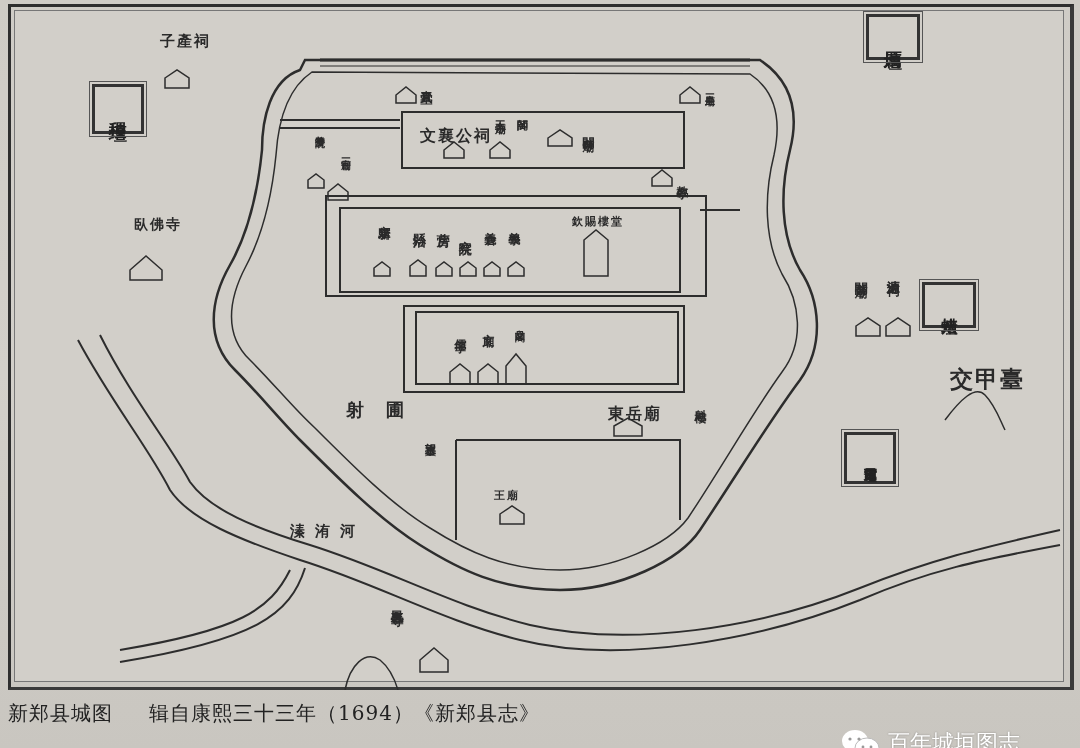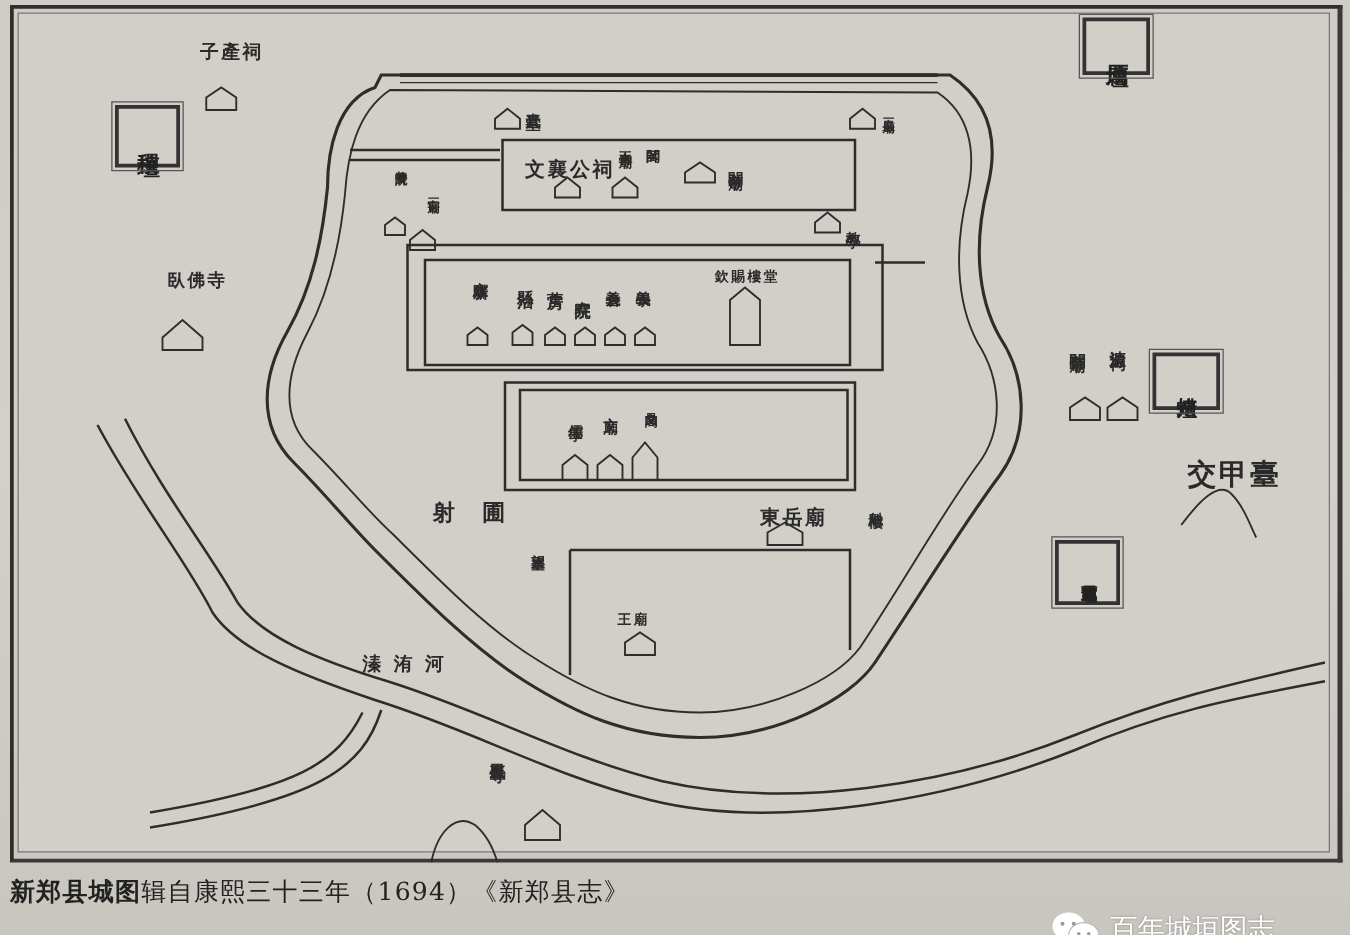--- a/index.html
+++ b/index.html
@@ -5,22 +5,22 @@
   html,body{margin:0;padding:0;}
   body{width:1080px;height:748px;overflow:hidden;background:#b9b8b6;font-family:"DejaVu Serif",serif;position:relative;}
   .page{position:absolute;left:0;top:0;width:1080px;height:748px;background:linear-gradient(180deg,#cfccc6 0%,#d3d0ca 50%,#c9c6c0 100%);}
   .frame-outer{position:absolute;left:8px;top:4px;width:1066px;height:686px;border-left:3px solid #2e2e2e;border-top:3px solid #2e2e2e;border-right:4px solid #3a3a3a;border-bottom:3px solid #3a3a3a;box-sizing:border-box;}
   .frame-inner{position:absolute;left:14px;top:10px;width:1050px;height:672px;border:1px solid #777;box-sizing:border-box;background:#d2cfc9;}
   svg.map{position:absolute;left:0;top:0;}
   .lbl{position:absolute;color:#2a2a2a;font-family:"DejaVu Serif",serif;font-weight:bold;writing-mode:vertical-rl;letter-spacing:1px;line-height:1.05;}
   .lbl-h{position:absolute;color:#2a2a2a;font-family:Liberation Sans, sans-serif;font-weight:bold;letter-spacing:2px;white-space:nowrap;}
   .boxlbl{position:absolute;border:3px solid #333;outline:1px solid #555;outline-offset:2px;color:#222;font-family:"DejaVu Serif",serif;font-weight:bold;display:flex;align-items:center;justify-content:center;writing-mode:vertical-rl;box-sizing:border-box;}
   .caption{position:absolute;left:8px;top:700px;font-family:"DejaVu Serif",serif;color:#222;font-size:20px;white-space:nowrap;}
-  .caption .t1{font-weight:bold;letter-spacing:1px;}
-  .caption .t2{letter-spacing:1px;}
+  .caption .t1{font-weight:normal;letter-spacing:1px;}
+  .caption .t2{margin-left:36px;letter-spacing:1px;}
   .watermark{position:absolute;left:840px;top:684px;display:flex;align-items:flex-start;gap:6px;color:#fff;font-family:"DejaVu Sans",sans-serif;font-size:22px;text-shadow:0 0 2px rgba(0,0,0,.35);margin-top:44px;}
 </style>
 </head>
 <body>
 
 <div class="page">
   <div class="frame-outer"></div>
   <div class="frame-inner"></div>
 
   <svg class="map" width="1080" height="690" viewBox="0 0 1080 690">

